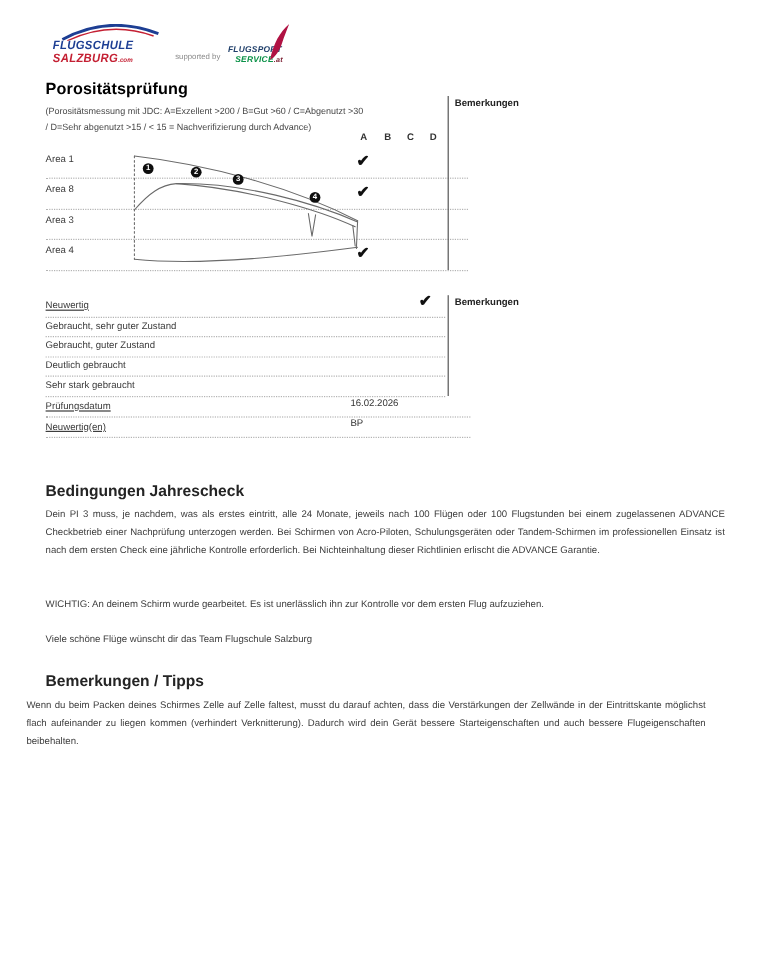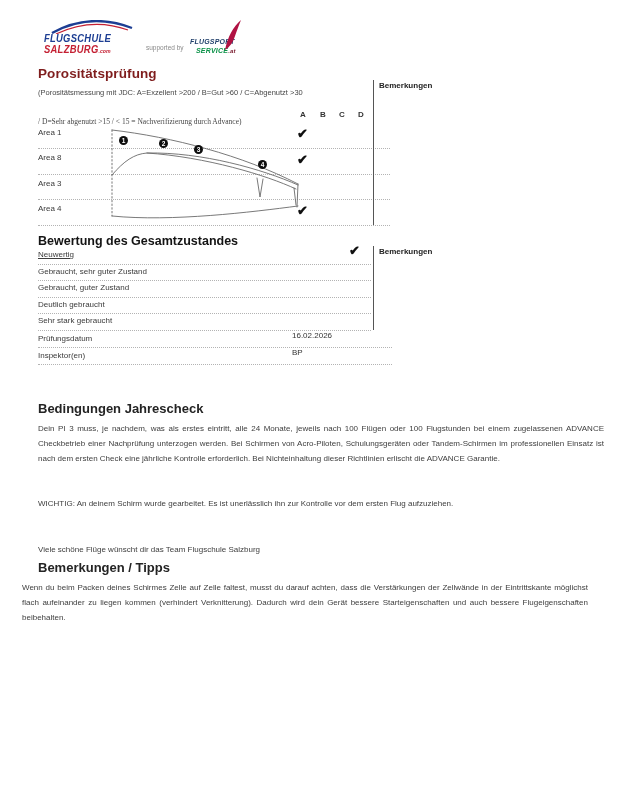--- a/index.html
+++ b/index.html
@@ -18,23 +18,23 @@
     letter-spacing:.3px;transform:scaleX(.94);transform-origin:left;display:block;margin-top:1px;}
   .fs-tld{font-size:5.5px;letter-spacing:0;}
   .supported{left:146px;top:44px;font-size:6.5px;color:#8a8a8a;}
   .logo-fsp{left:190px;top:38px;width:80px;line-height:1;}
   .fsp-line1{font-size:7px;font-weight:bold;font-style:italic;color:#21406b;display:block;letter-spacing:.2px;}
   .fsp-line2{font-size:7px;font-weight:bold;font-style:italic;color:#0a9147;display:block;margin-top:1.5px;margin-left:6px;letter-spacing:.2px;}
   .fsp-tld{color:#7c2033;font-size:6px;}
   .fsp-wing{left:224px;top:20px;}
 
   
-  .por-title{left:38px;top:66px;font-size:13.5px;font-weight:bold;color:#7f1d1d;letter-spacing:.1px;}
+  .por-title{left:38px;top:66px;font-size:13.5px;font-weight:bold;color:#000000;letter-spacing:.1px;}
   .por-sub{left:38px;font-size:7.5px;color:#474747;}
-  .por-sub1{top:88px;} .por-sub2{top:117px;font-family:Liberation Serif, serif;}
+  .por-sub1{top:88px;} .por-sub2{top:101px;}
   .grade-letter{top:110px;width:12px;text-align:center;font-size:8px;font-weight:bold;color:#333;}
   .gl-a{left:297px;} .gl-b{left:317px;} .gl-c{left:336px;} .gl-d{left:355px;}
   .por-row{left:38px;width:352px;height:25.4px;border-bottom:1px dotted #b3b3b3;}
   .por-row .rl{font-size:8px;color:#3a3a3a;display:block;padding-top:5px;}
   .pr1{top:123px;} .pr2{top:148.4px;} .pr3{top:173.8px;} .pr4{top:199.2px;}
   .check{font-size:13px;font-weight:bold;color:#101010;}
   .pc1{left:297px;top:126px;} .pc2{left:297px;top:152px;} .pc4{left:297px;top:203px;}
   .vline{width:0;border-left:1px solid #555;}
   .por-vline{left:373px;top:80px;height:145px;}
   .remarks{font-size:8px;font-weight:bold;color:#222;}
@@ -47,32 +47,32 @@
   
   .ov-title{left:38px;top:234px;font-size:12.5px;font-weight:bold;color:#141414;}
   .ov-row{left:38px;width:333px;height:16.6px;border-bottom:1px dotted #b3b3b3;}
   .ov-row .rl{font-size:8px;color:#3a3a3a;display:block;padding-top:3px;}
   .or1{top:247px;text-decoration:underline;} .or2{top:263.6px;} .or3{top:280.2px;} .or4{top:296.8px;} .or5{top:313.4px;}
   .ov-check{left:349px;top:243px;}
   .ov-vline{left:373px;top:246px;height:84px;}
   .ov-remarks{left:379px;top:247px;}
 
   
-  .field-row{left:38px;width:354px;height:16px;border-bottom:1px dotted #b3b3b3;}
+  .field-row{left:38px;width:354px;height:16px;border-bottom:1px dotted #b3b3b3;text-decoration:underline;}
   .fr1{top:331px;} .fr2{top:347.5px;}
   .field-row .fl{font-size:8px;color:#3a3a3a;display:block;padding-top:3px;}
   .field-row .fv{position:absolute;left:254px;top:0;font-size:8px;color:#333;text-align:center;}
 
   
   .blk-title{font-size:13px;font-weight:bold;color:#242424;}
   .cond-title{left:38px;top:401px;}
   .para{font-size:8px;line-height:15px;color:#3d3d3d;width:566px;text-align:justify;}
   .cond-p1{left:38px;top:421px;}
   .cond-p2{left:38px;top:496px;text-align:left;}
-  .cond-p3{left:38px;top:542px;text-align:left;}
+  .cond-p3{left:38px;top:525px;text-align:left;}
   .tips-title{left:38px;top:560px;}
   .tips-p{left:22px;top:580px;}
 
   svg{display:block;}
 </style>
 </head>
 <body>
 
 <div class="page">
 
@@ -136,21 +136,20 @@
     </svg>
     <span class="marker mk1">1</span>
     <span class="marker mk2">2</span>
     <span class="marker mk3">3</span>
     <span class="marker mk4">4</span>
   </div>
 
   <div class="abs vline por-vline"></div>
   <span class="abs remarks por-remarks">Bemerkungen</span>
 
-  <div class="abs ov-title">Bewertung des Gesamtzustandes</div>
   <div class="abs ov-row or1">
       <span class="rl">Neuwertig</span>
     </div>
   <div class="abs ov-row or2">
       <span class="rl">Gebraucht, sehr guter Zustand</span>
     </div>
   <div class="abs ov-row or3">
       <span class="rl">Gebraucht, guter Zustand</span>
     </div>
   <div class="abs ov-row or4">
@@ -161,21 +160,21 @@
     </div>
   <span class="abs check ov-check">✔</span>
   <div class="abs vline ov-vline"></div>
   <span class="abs remarks ov-remarks">Bemerkungen</span>
 
   <div class="abs field-row fr1">
     <span class="fl">Prüfungsdatum</span>
     <span class="fv">16.02.2026</span>
   </div>
   <div class="abs field-row fr2">
-    <span class="fl">Inspektor(en)</span>
+    <span class="fl">Neuwertig(en)</span>
     <span class="fv">BP</span>
   </div>
 
   <div class="abs blk-title cond-title">Bedingungen Jahrescheck</div>
   <div class="abs para cond-p1">Dein PI 3 muss, je nachdem, was als erstes eintritt, alle 24 Monate, jeweils nach 100 Flügen oder 100 Flugstunden bei einem zugelassenen ADVANCE Checkbetrieb einer Nachprüfung unterzogen werden. Bei Schirmen von Acro-Piloten, Schulungsgeräten oder Tandem-Schirmen im professionellen Einsatz ist nach dem ersten Check eine jährliche Kontrolle erforderlich. Bei Nichteinhaltung dieser Richtlinien erlischt die ADVANCE Garantie.</div>
   <div class="abs para cond-p2">WICHTIG: An deinem Schirm wurde gearbeitet. Es ist unerlässlich ihn zur Kontrolle vor dem ersten Flug aufzuziehen.</div>
   <div class="abs para cond-p3">Viele schöne Flüge wünscht dir das Team Flugschule Salzburg</div>
 
   <div class="abs blk-title tips-title">Bemerkungen / Tipps</div>
   <div class="abs para tips-p">Wenn du beim Packen deines Schirmes Zelle auf Zelle faltest, musst du darauf achten, dass die Verstärkungen der Zellwände in der Eintrittskante möglichst flach aufeinander zu liegen kommen (verhindert Verknitterung). Dadurch wird dein Gerät bessere Starteigenschaften und auch bessere Flugeigenschaften beibehalten.</div>

